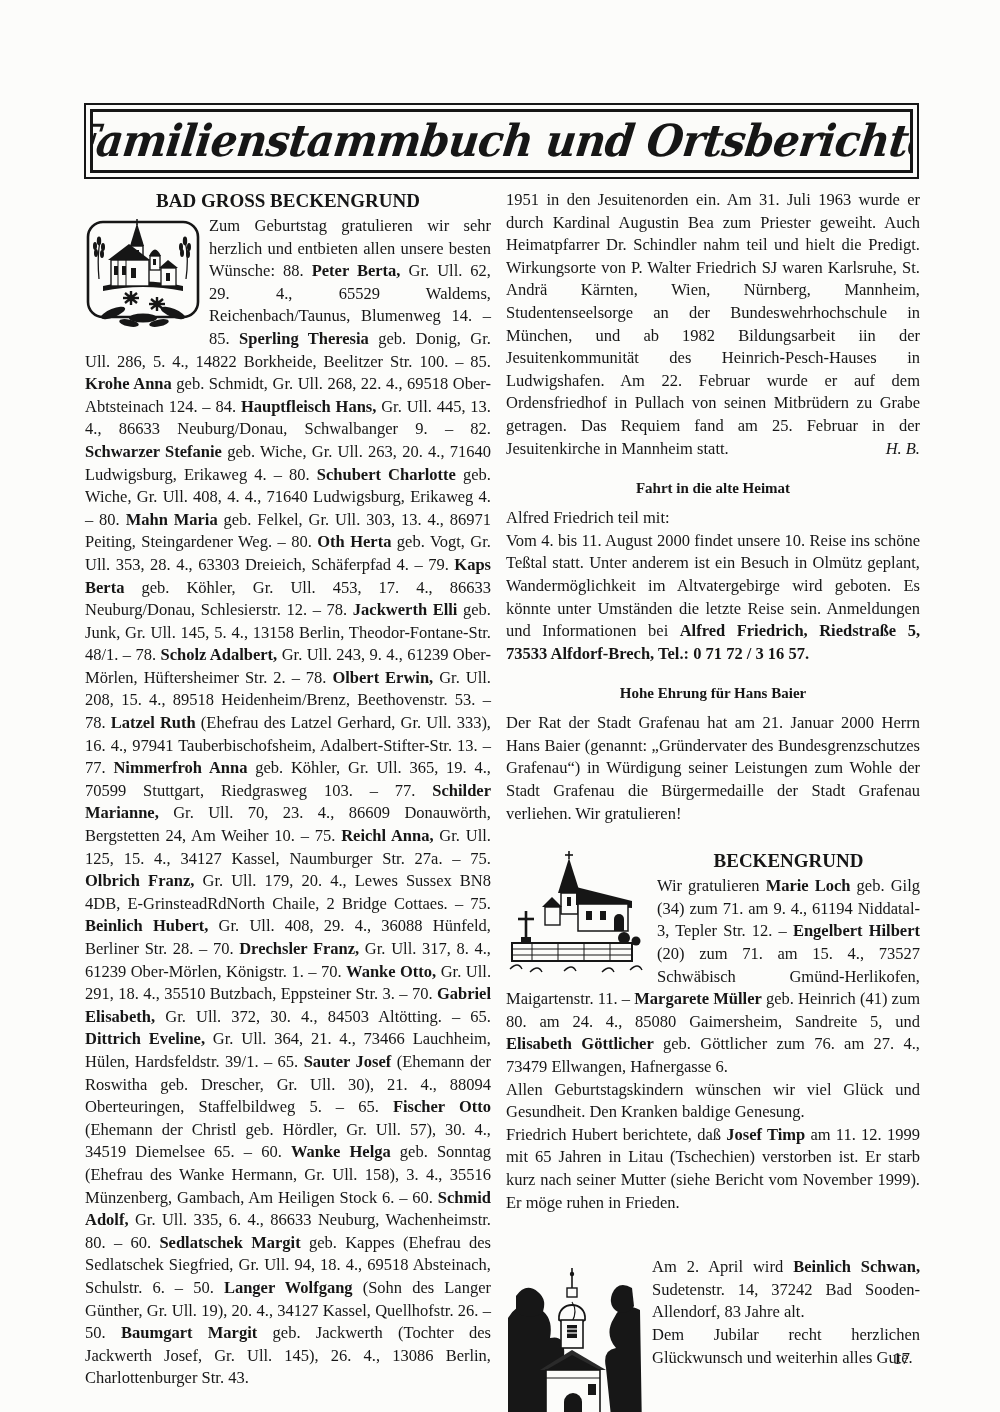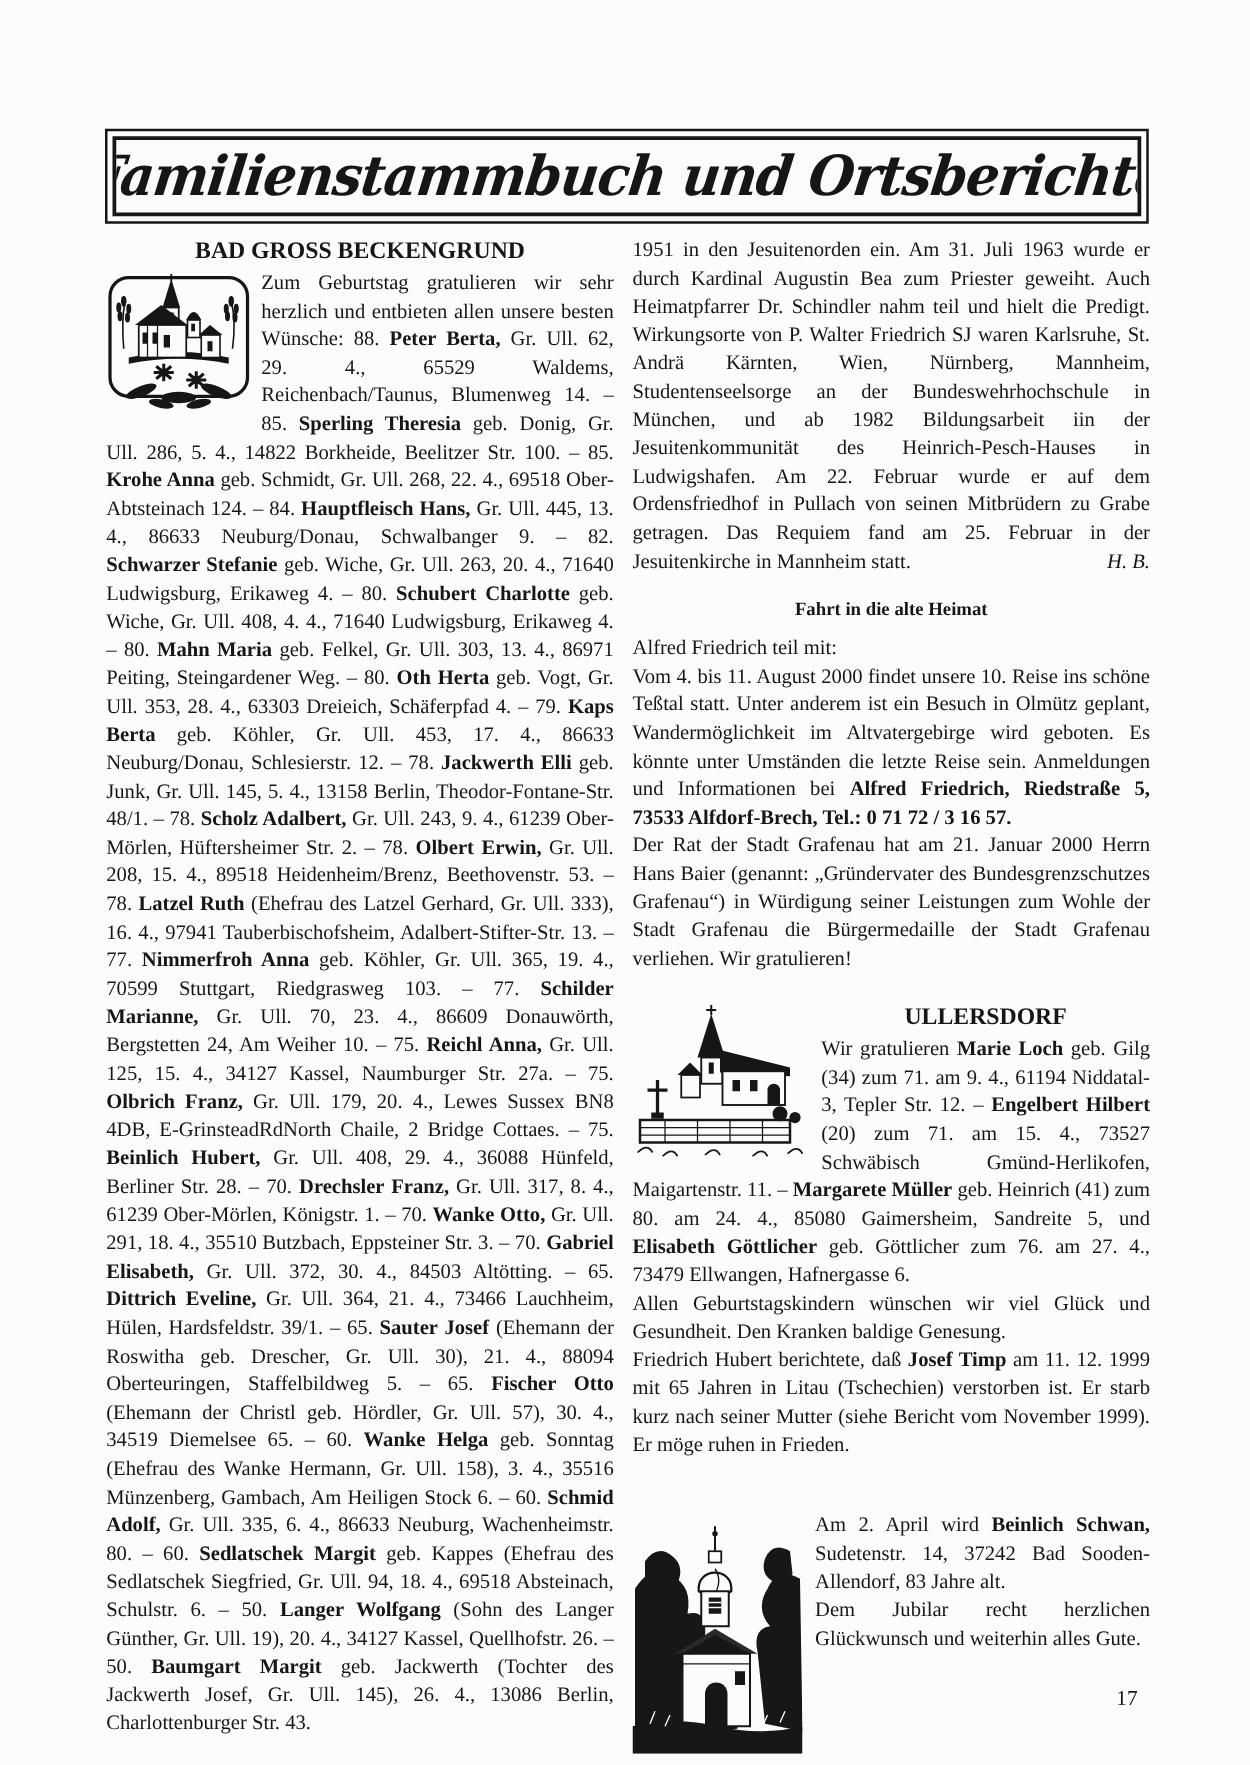--- a/index.html
+++ b/index.html
@@ -135,20 +135,21 @@
   </div>
 
   <div class="col col-right">
 
     <p><span><span>1951 in den Jesuitenorden ein. Am 31. Juli 1963 wurde er durch Kardinal Augustin Bea zum Priester geweiht. Auch Heimatpfarrer Dr. Schindler nahm teil und hielt die Predigt. Wirkungsorte von P. Walter Friedrich SJ waren Karlsruhe, St. Andrä Kärnten, Wien, Nürnberg, Mannheim, Studentenseelsorge an der Bundeswehrhochschule in München, und ab 1982 Bildungsarbeit iin der Jesuitenkommunität des Heinrich-Pesch-Hauses in Ludwigshafen. Am 22. Februar wurde er auf dem Ordensfriedhof in Pullach von seinen Mitbrüdern zu Grabe getragen. Das Requiem fand am 25. Februar in der Jesuitenkirche in Mannheim statt.</span></span><span class="hb-sign">H. B.</span></p>
 
     <div class="big-head">Fahrt in die alte Heimat</div>
     <p>Alfred Friedrich teil mit:</p>
     <p><span><span>Vom 4. bis 11. August 2000 findet unsere 10. Reise ins schöne Teßtal statt. Unter anderem ist ein Besuch in Olmütz geplant, Wandermöglichkeit im Altvatergebirge wird geboten. Es könnte unter Umständen die letzte Reise sein. Anmeldungen und Informationen bei </span><span class="b">Alfred Friedrich, Riedstraße 5, 73533 Alfdorf-Brech, Tel.: 0 71 72 / 3 16 57.</span></span></p>
 
+    <div class="big-head">Hohe Ehrung für Hans Baier</div>
     <p>Der Rat der Stadt Grafenau hat am 21. Januar 2000 Herrn Hans Baier (genannt: „Gründervater des Bundesgrenzschutzes Grafenau“) in Würdigung seiner Leistungen zum Wohle der Stadt Grafenau die Bürgermedaille der Stadt Grafenau verliehen. Wir gratulieren!</p>
 
     <div class="sec-beckengrund">
       <svg class="float-img church2" width="142" height="130" viewBox="0 0 142 130" xmlns="http://www.w3.org/2000/svg">
 
         <line x1="63" y1="0" x2="63" y2="8" stroke="#161616" stroke-width="1.6"></line>
         <line x1="59" y1="4" x2="67" y2="4" stroke="#161616" stroke-width="1.6"></line>
         <polygon points="63,7 74,42 52,42" fill="#161616"></polygon>
         <rect x="55" y="42" width="17" height="21" fill="#fcfcfa" stroke="#161616" stroke-width="1.5"></rect>
         <rect x="61" y="46" width="4" height="9" fill="#161616"></rect>
@@ -171,21 +172,21 @@
         <line x1="6" y1="104" x2="126" y2="104" stroke="#161616" stroke-width="1"></line>
         <line x1="26" y1="92" x2="26" y2="110" stroke="#161616" stroke-width="1"></line>
         <line x1="52" y1="92" x2="52" y2="110" stroke="#161616" stroke-width="1"></line>
         <line x1="78" y1="92" x2="78" y2="110" stroke="#161616" stroke-width="1"></line>
         <line x1="104" y1="92" x2="104" y2="110" stroke="#161616" stroke-width="1"></line>
 
         <circle cx="118" cy="87" r="6" fill="#161616"></circle>
         <circle cx="130" cy="90" r="4.5" fill="#161616"></circle>
         <path d="M4,118 q8,-8 12,0 M24,121 q8,-8 12,0 M58,120 q8,-8 12,0 M96,121 q8,-8 12,0 M124,119 q8,-8 12,0" class="ink" stroke-width="1.4"></path>
       </svg>
-      <div class="center-head">ULLERSDORF</div>
+      <div class="center-head">BECKENGRUND</div>
       <p><span><span>Wir gratulieren </span><span class="b">Marie Loch</span><span> geb. Gilg (34) zum 71. am 9. 4., 61194 Niddatal-3, Tepler Str. 12. – </span><span class="b">Engelbert Hilbert</span><span> (20) zum 71. am 15. 4., 73527 Schwäbisch Gmünd-Herlikofen, Maigartenstr. 11. – </span><span class="b">Margarete Müller</span><span> geb. Heinrich (41) zum 80. am 24. 4., 85080 Gaimersheim, Sandreite 5, und </span><span class="b">Elisabeth Göttlicher</span><span> geb. Göttlicher zum 76. am 27. 4., 73479 Ellwangen, Hafnergasse 6.</span></span></p>
       <p>Allen Geburtstagskindern wünschen wir viel Glück und Gesundheit. Den Kranken baldige Genesung.</p>
       <p><span><span>Friedrich Hubert berichtete, daß </span><span class="b">Josef Timp</span><span> am 11. 12. 1999 mit 65 Jahren in Litau (Tschechien) verstorben ist. Er starb kurz nach seiner Mutter (siehe Bericht vom November 1999). Er möge ruhen in Frieden.</span></span></p>
     </div>
 
     <div class="sec-benke">
       <svg class="float-img church3" width="136" height="192" viewBox="0 0 136 192" xmlns="http://www.w3.org/2000/svg">
 
         <path d="M2,60 q14,-22 30,-10 q16,8 12,30 q16,-4 14,18 q20,-8 22,12 l4,62 l-82,8 Z" fill="#171717"></path>
         <path d="M134,52 q-18,-10 -26,8 q-10,16 2,30 q-14,2 -10,20 l6,58 l30,6 Z" fill="#171717"></path>

